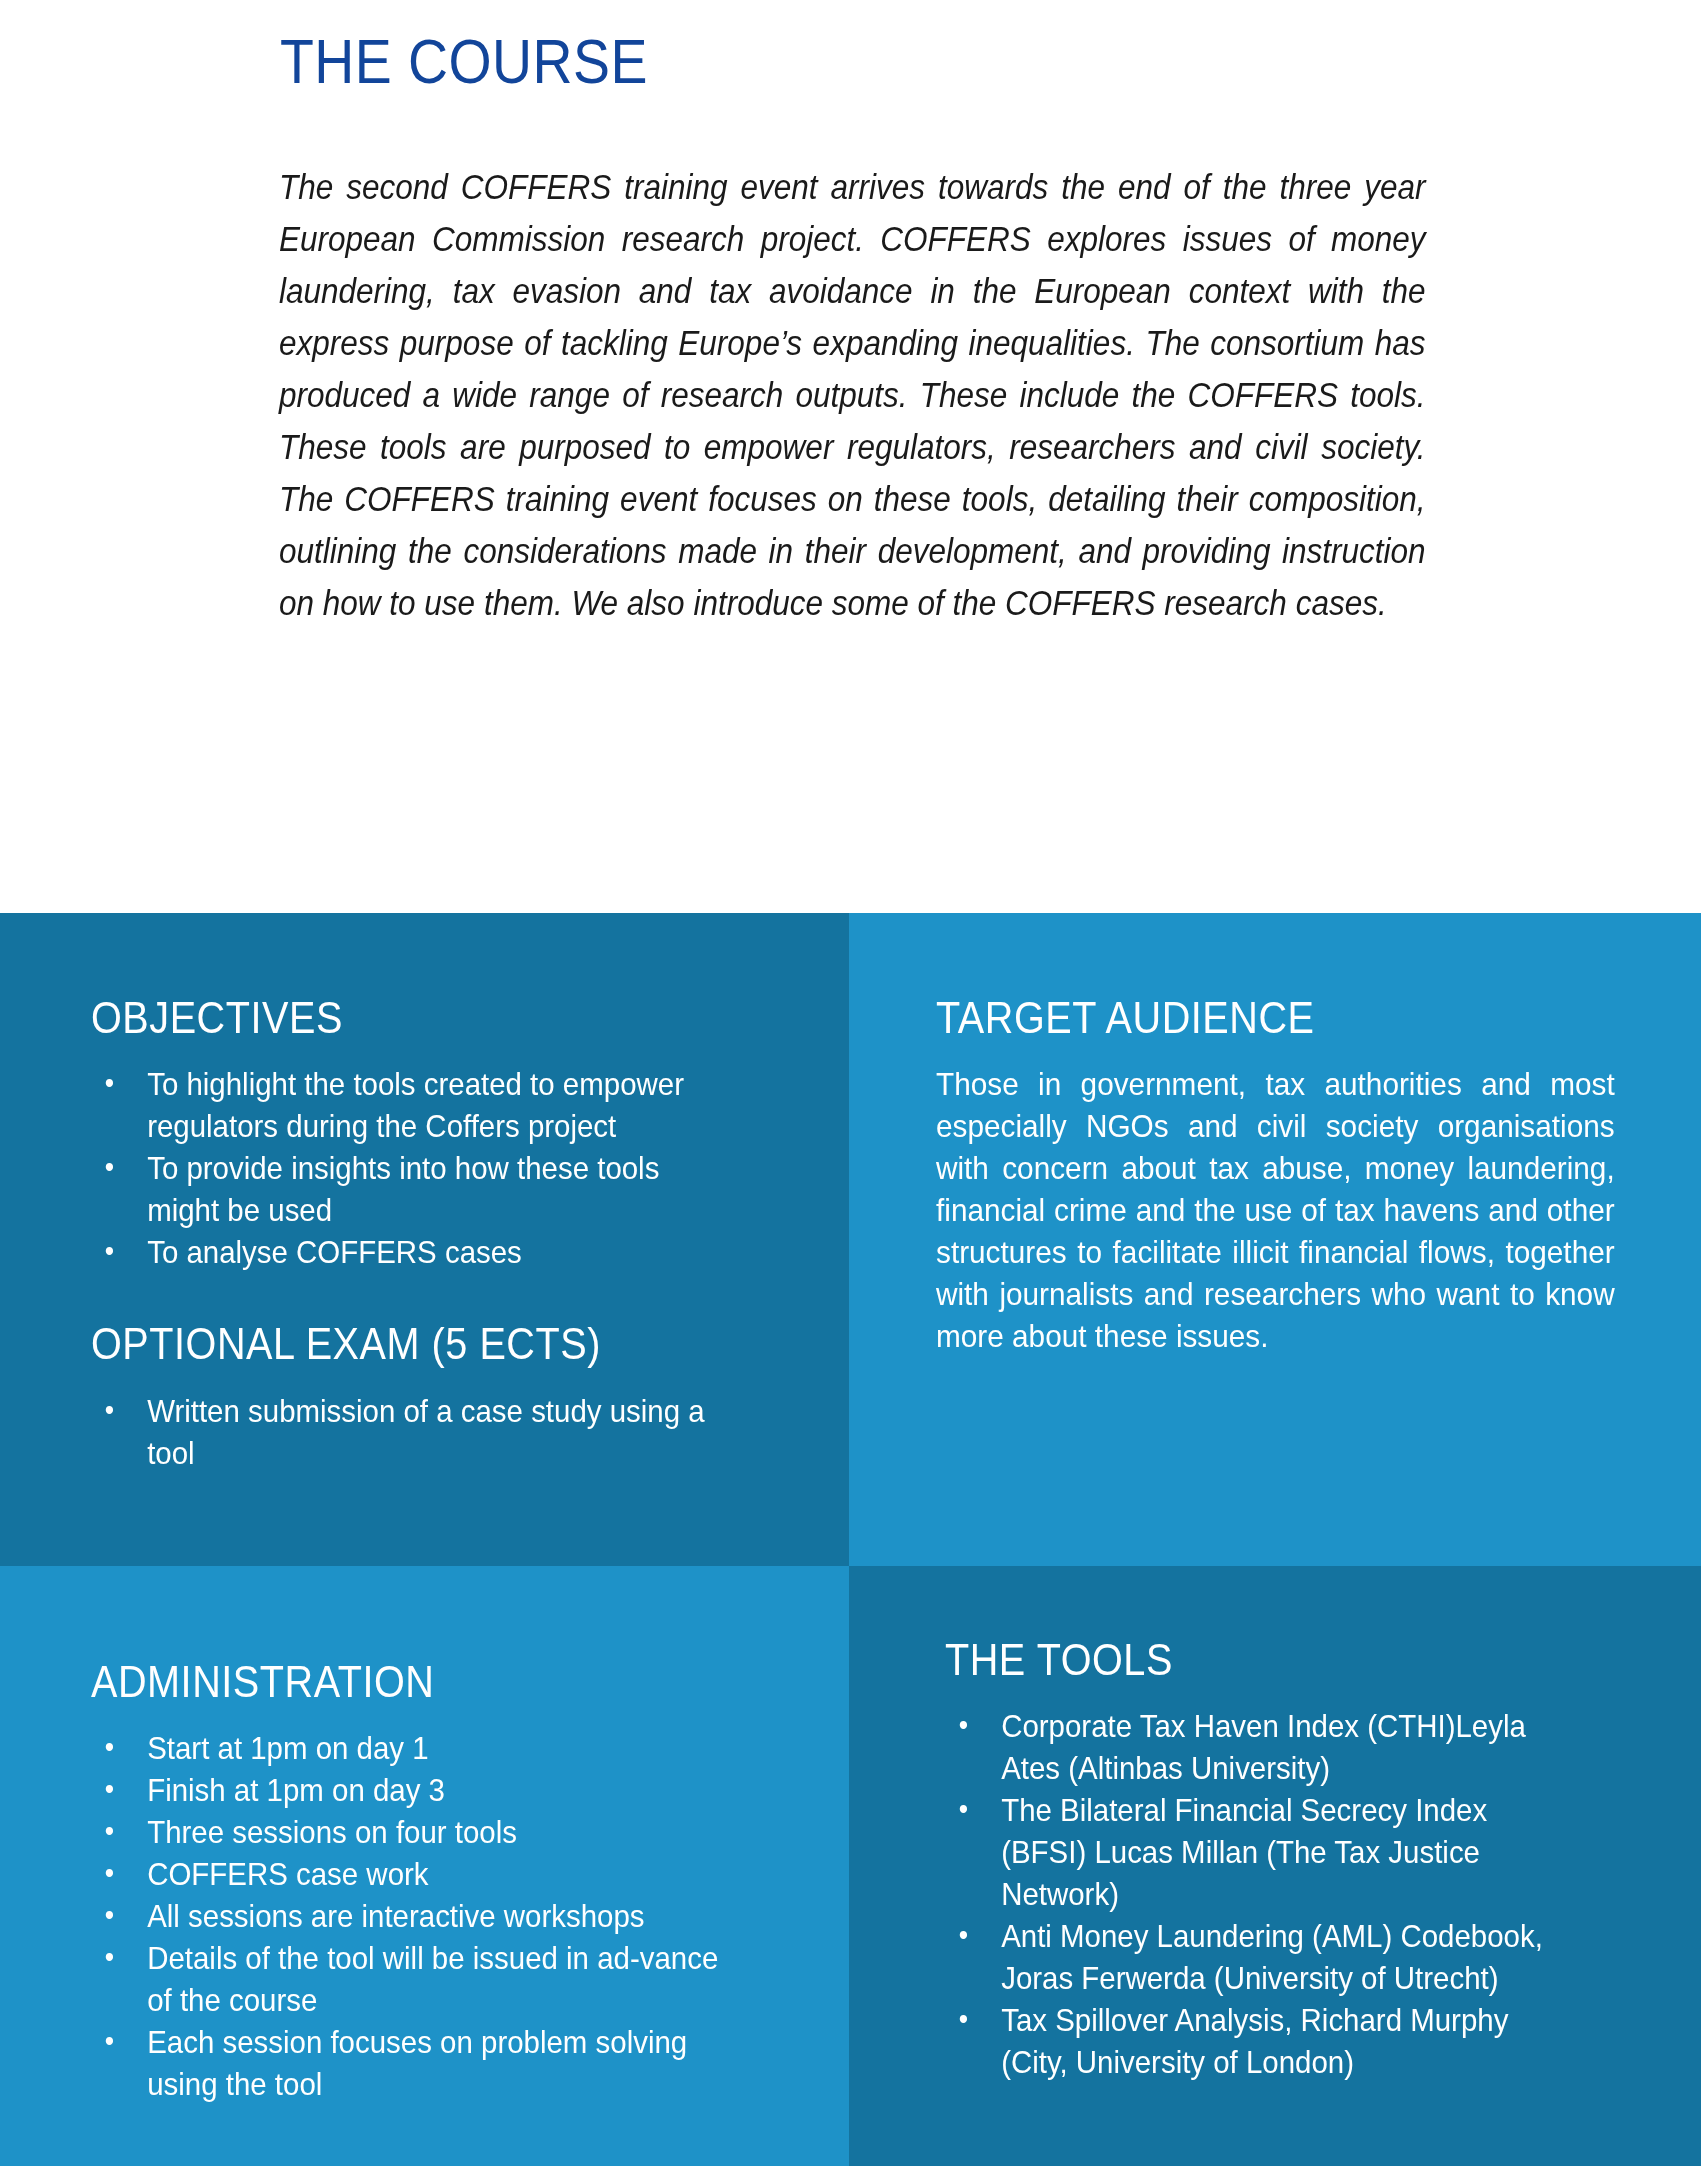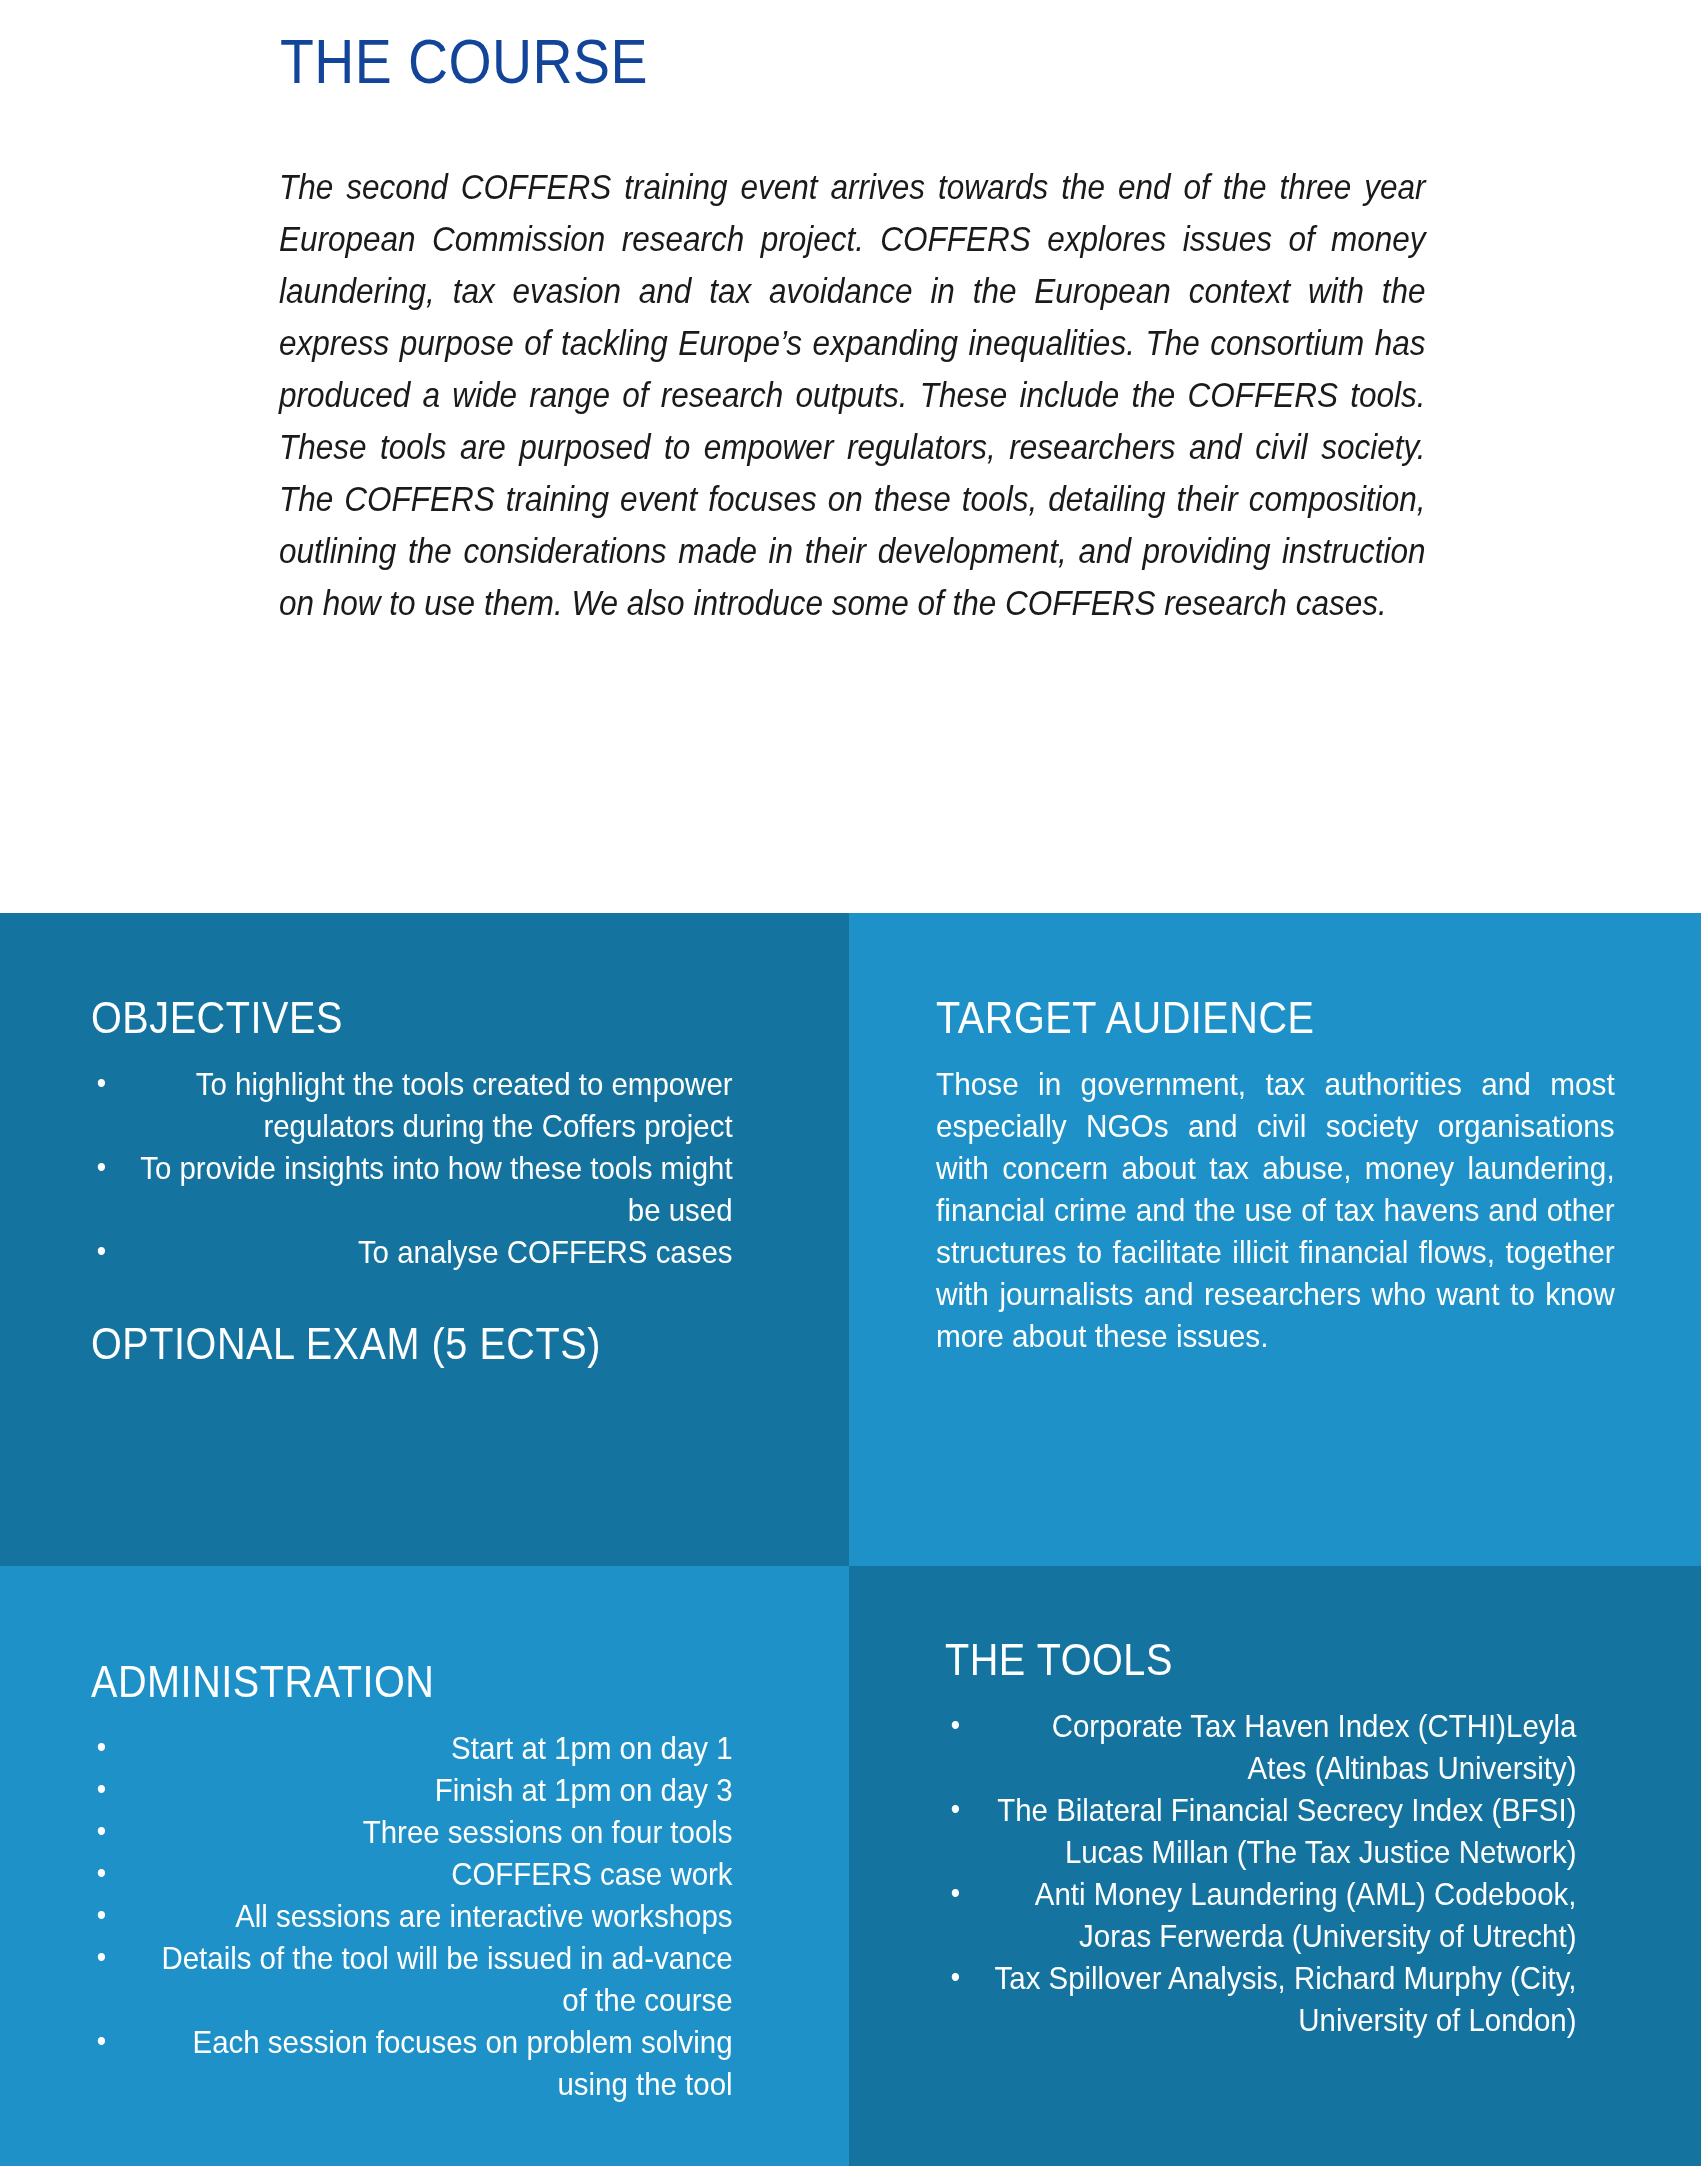--- a/index.html
+++ b/index.html
@@ -106,23 +106,22 @@
     margin-bottom: 21px;
     transform: scaleX(0.9);
     transform-origin: left center;
     white-space: nowrap;
   }
 
   .quad-heading.second { margin-top: 46px; }
 
   ul.bullets {
     list-style: none;
-    margin: 4px;
+    margin: 12px;
     padding: 0;
-    text-align: right;
   }
 
   ul.bullets li {
     position: relative;
     font-family: "Liberation Sans Narrow", "Liberation Sans", sans-serif;
     font-size: 32px;
     line-height: 42px;
     color: #ffffff;
     padding-left: 48px;
     margin-bottom: 0px;
@@ -169,20 +168,23 @@
 
     <div class="quad dark quad-objectives">
       <div class="quad-inner">
         <h2 class="quad-heading">OBJECTIVES</h2>
         <ul class="bullets">
           <li>To highlight the tools created to empower regulators during the Coffers project</li>
           <li>To provide insights into how these tools might be used</li>
           <li>To analyse COFFERS cases</li>
         </ul>
         <h2 class="quad-heading second">OPTIONAL EXAM (5 ECTS)</h2>
+        <ul class="bullets">
+          <li>Written submission of a case study using a tool</li>
+        </ul>
       </div>
     </div>
 
     <div class="quad light quad-audience">
       <div class="quad-inner">
         <h2 class="quad-heading">TARGET AUDIENCE</h2>
         <p class="audience-para">Those in government, tax authorities and most especially NGOs and civil society organisations with concern about tax abuse, money laundering, financial crime and the use of tax havens and other structures to facilitate illicit financial flows, together with journalists and researchers who want to know more about these issues.</p>
       </div>
     </div>
 

